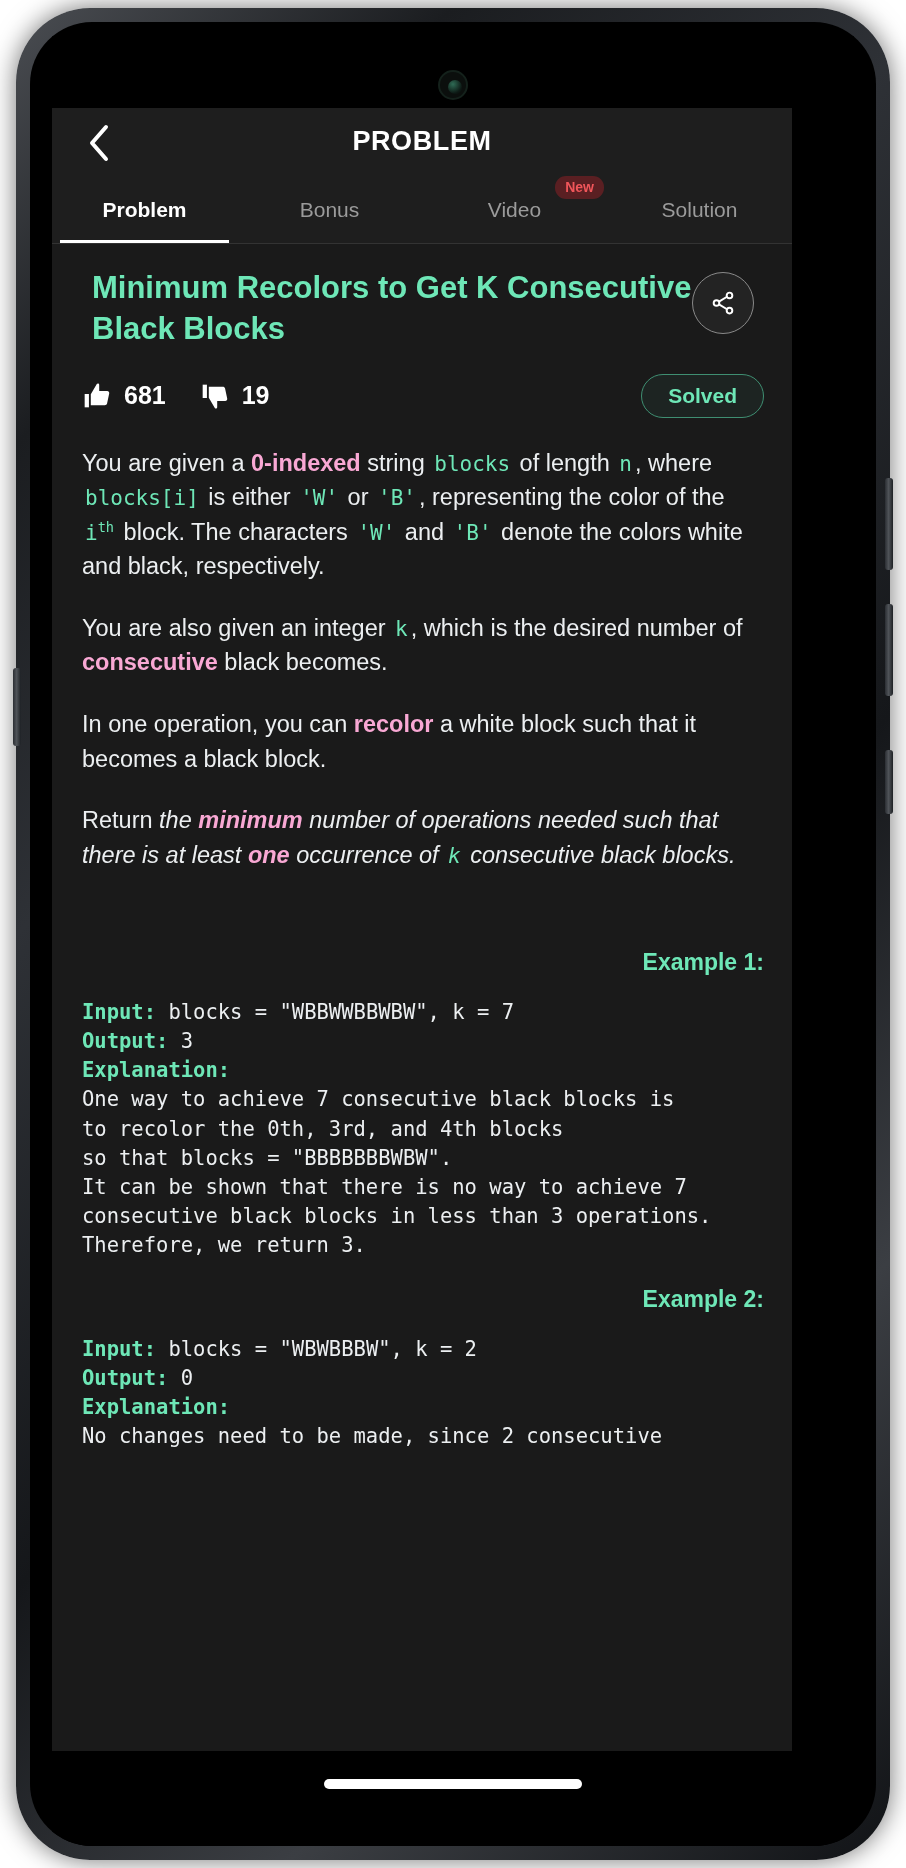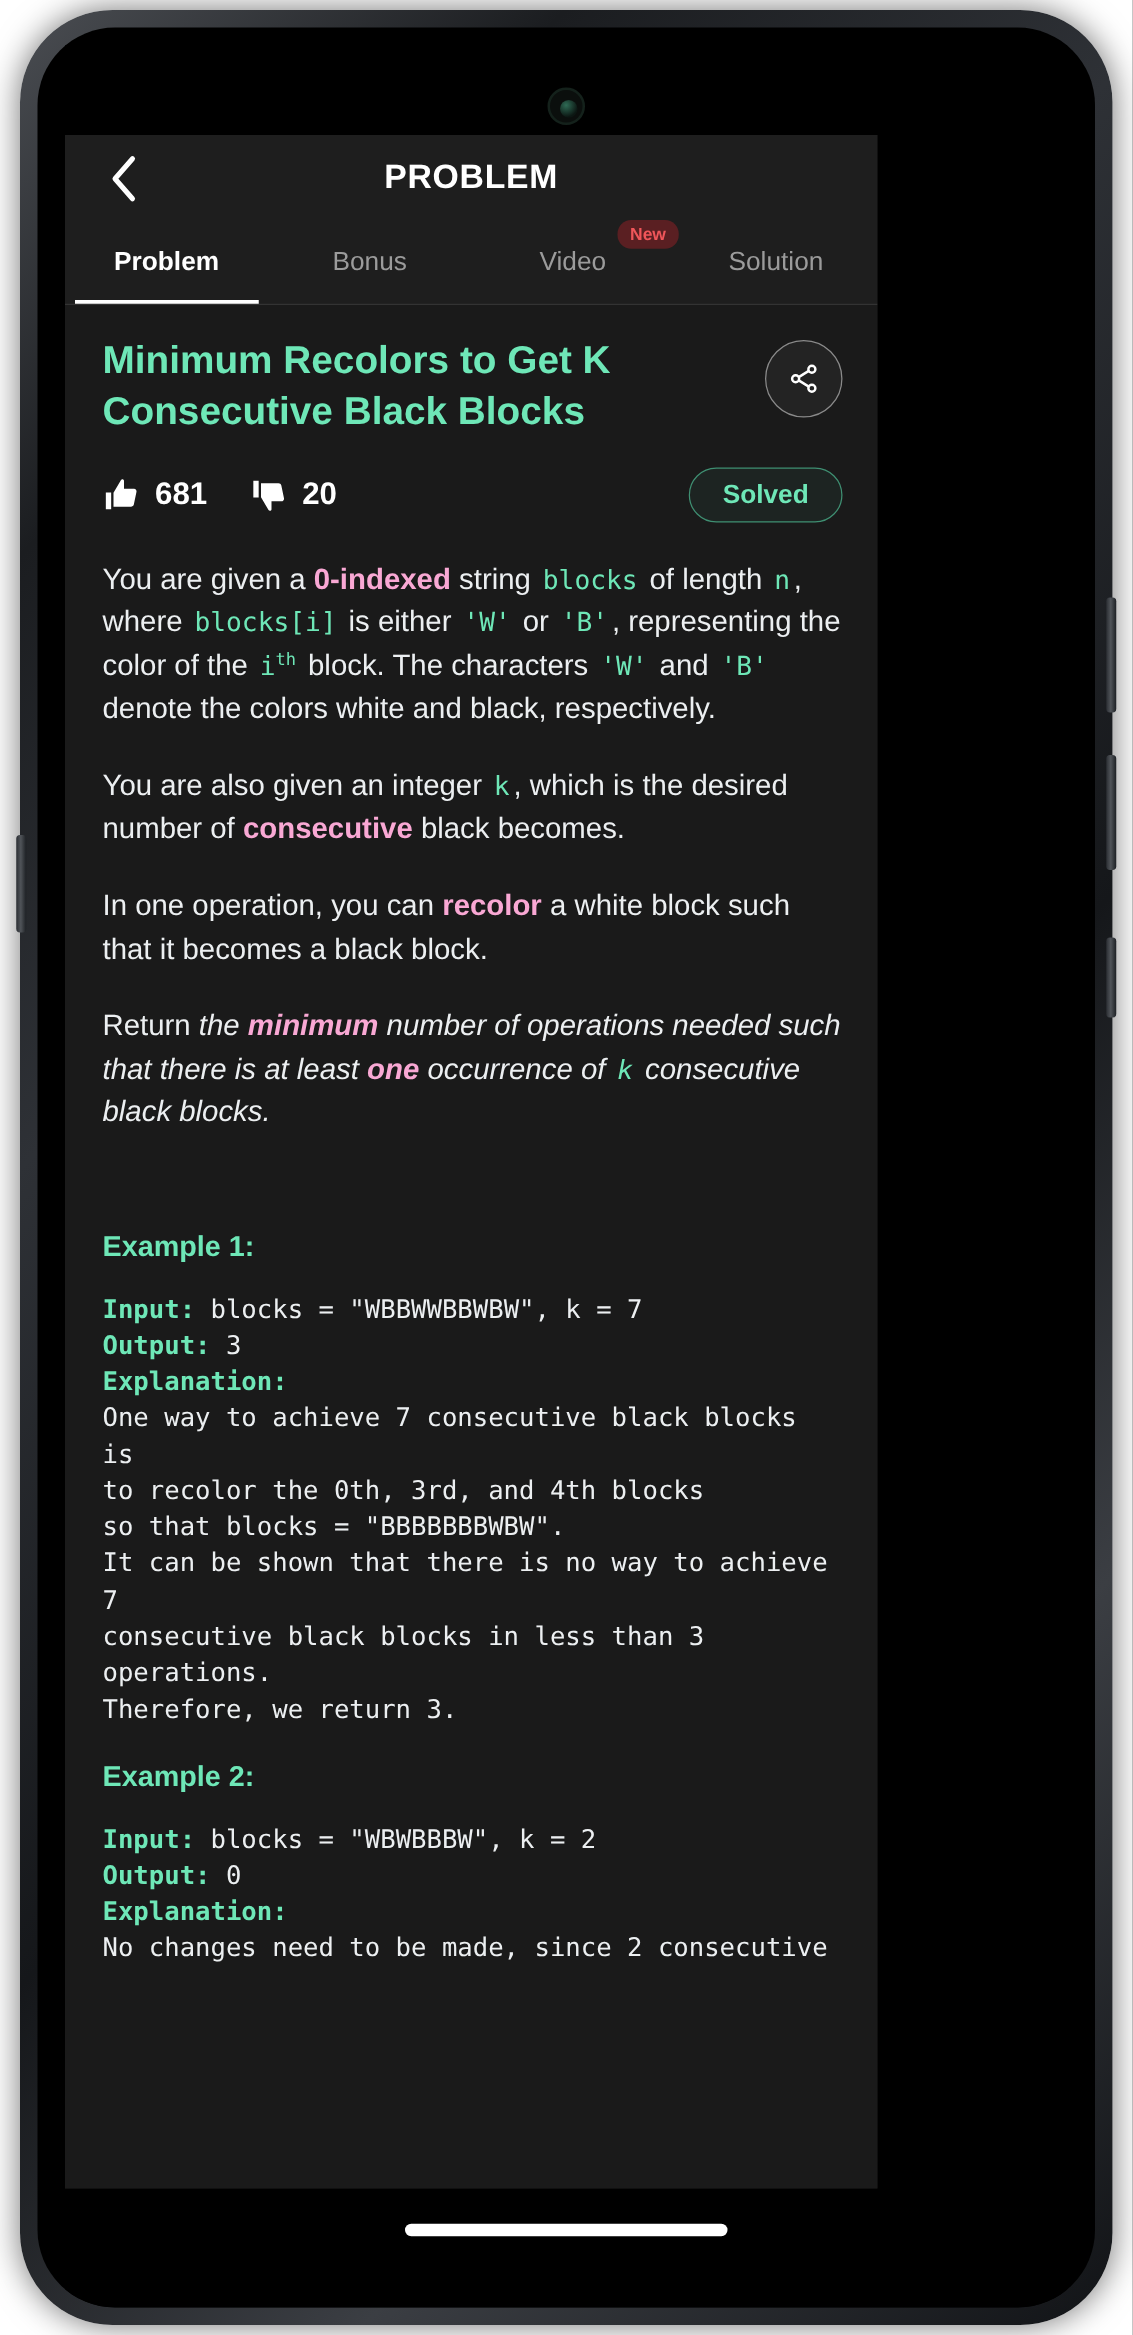--- a/index.html
+++ b/index.html
@@ -41,21 +41,21 @@
   }
   #btn-volume-up   { right: -3px; top: 470px;  width: 8px; height: 92px; }
   #btn-volume-down { right: -3px; top: 596px;  width: 8px; height: 92px; }
   #btn-power       { right: -3px; top: 742px;  width: 8px; height: 64px; }
   #btn-assistant   { left: -3px;  top: 660px;  width: 8px; height: 78px; }
 
   
   #screen {
     position: absolute;
     left: 22px; top: 86px;
-    width: 650px; height: 1643px;
+    width: 740px; height: 1643px;
     background: #1a1a1a;
     overflow: hidden;
   }
 
   
   #notch-strip {
     position: absolute;
     left: 22px; top: 14px;
     width: 802px; height: 72px;
     background: #000;
@@ -223,20 +223,21 @@
   }
   b { font-weight: bold; color: #f9a8d4; }
   sup { font-size: .65em; }
 
   .example-heading {
     color: #6ee7b7;
     font-size: 23px;
     font-weight: bold;
     margin-top: 10px;
     margin-bottom: 22px;
+    text-align: right;
   }
   pre.example-block {
     font-family: "DejaVu Sans Mono", monospace;
     color: #eceff1;
     font-size: 20.5px;
     line-height: 1.42;
     white-space: pre-wrap;
     margin-bottom: 26px;
   }
   pre.example-block .lbl { color: #6ee7b7; font-weight: bold; }
@@ -325,21 +326,21 @@
               <path d="M2 10.5h3.2v10H2z" fill="#ffffff"></path>
               <path d="M6.6 10.6 11.1 3c.5-.8 1.8-.5 1.8.5v4.7h6c1 0 1.7.9 1.5 1.9l-1.6 7.6c-.2.8-.9 1.3-1.7 1.3H6.6z" fill="#ffffff"></path>
             </svg>
             <span class="vote-count">681</span>
           </div>
           <div class="vote-group" id="dislike-group">
             <svg width="32" height="32" viewBox="0 0 24 24">
               <path d="M2 3.5h3.2v10H2z" fill="#ffffff"></path>
               <path d="M6.6 13.4 11.1 21c.5.8 1.8.5 1.8-.5v-4.7h6c1 0 1.7-.9 1.5-1.9L18.8 6.3c-.2-.8-.9-1.3-1.7-1.3H6.6z" fill="#ffffff"></path>
             </svg>
-            <span class="vote-count">20</span>
+            <span class="vote-count">19</span>
           </div>
           <div id="solved-badge">Solved</div>
         </div>
 
         <div id="description">
 
           <p><span>You are given a </span><b>0-indexed</b><span> string </span><code>blocks</code><span> of length </span><code>n</code><span>, where </span><code>blocks[i]</code><span> is either </span><code>'W'</code><span> or </span><code>'B'</code><span>, representing the color of the </span><code><span>i</span><sup>th</sup></code><span> block. The characters </span><code>'W'</code><span> and </span><code>'B'</code><span> denote the colors white and black, respectively.</span></p>
 
           <p><span>You are also given an integer </span><code>k</code><span>, which is the desired number of </span><b>consecutive</b><span> black becomes.</span></p>
 

